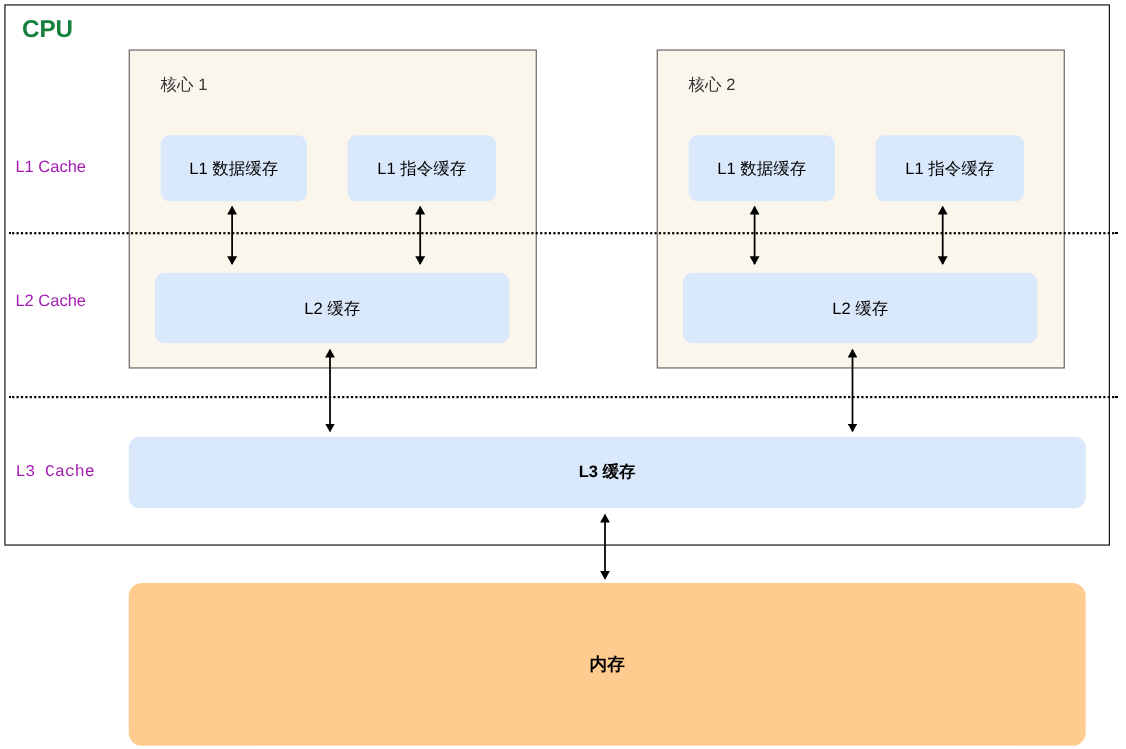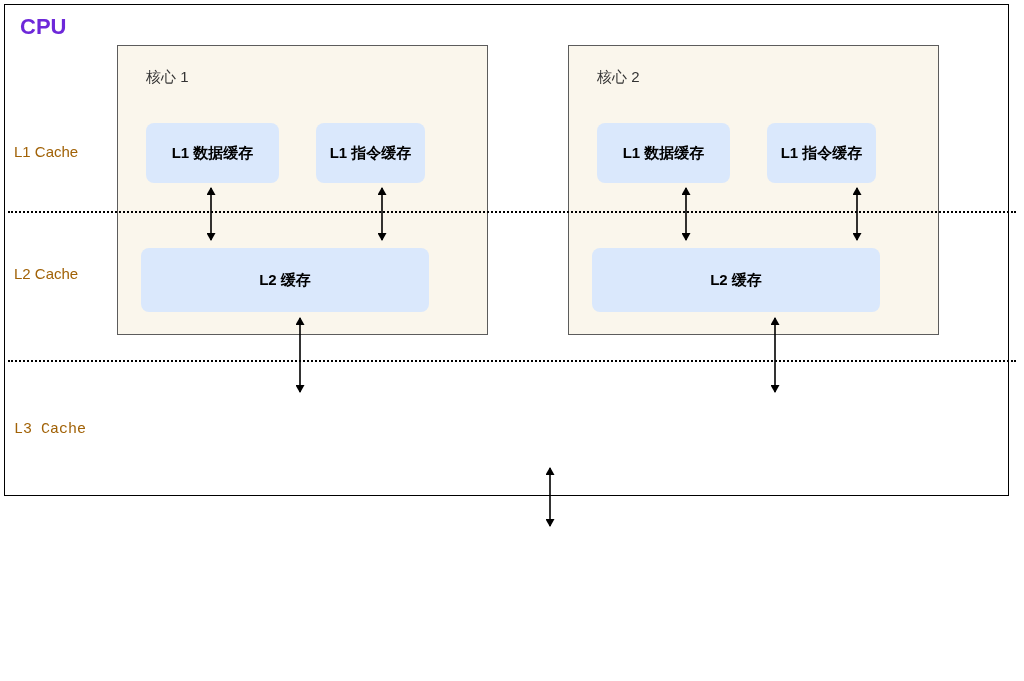--- a/index.html
+++ b/index.html
@@ -21,65 +21,65 @@
     width: 1005px; height: 492px;
     border: 1px solid #000000;
     background: #ffffff;
     box-sizing: border-box;
   }
   .cpu-label {
     position: absolute;
     left: 20px; top: 14px;
     font-size: 22px;
     font-weight: bold;
-    color: #6d28d9;
+    color: #15803d;
   }
   .level-label {
     position: absolute;
     left: 14px;
     font-size: 15px;
-    color: #a16207;
+    color: #a21caf;
     white-space: nowrap;
   }
   .level-l1 { top: 143px; }
   .level-l2 { top: 265px; }
   .level-l3 { top: 421px; font-family: Liberation Mono, monospace; }
 
   .core-box {
     position: absolute;
     top: 45px;
     width: 371px; height: 290px;
     background: #faf6ec;
     border: 1px solid #5c5c5c;
     box-sizing: border-box;
   }
   .core-1 { left: 117px; }
-  .core-2 { left: 568px; }
+  .core-2 { left: 597px; }
   .core-title {
     position: absolute;
     left: 28px; top: 22px;
     font-size: 15px;
     color: #333333;
   }
   .cache-box {
     position: absolute;
     background: #dae8fc;
     border-radius: 8px;
     display: flex;
     align-items: center;
     justify-content: center;
     font-size: 15px;
-    font-weight: bold;
+    font-weight: normal;
     color: #000000;
     box-sizing: border-box;
     text-align: center;
   }
   .l1-data  { left: 28px;  top: 77px; width: 133px; height: 60px; }
-  .l1-instr { left: 198px; top: 77px; width: 109px; height: 60px; }
-  .l2-box   { left: 23px;  top: 202px; width: 288px; height: 64px; }
+  .l1-instr { left: 198px; top: 77px; width: 135px; height: 60px; }
+  .l2-box   { left: 23px;  top: 202px; width: 322px; height: 64px; }
 
   .l3-box {
     position: absolute;
     left: 117px; top: 397px;
     width: 870px; height: 65px;
     background: #dae8fc;
     border-radius: 10px;
     display: flex;
     align-items: center;
     justify-content: center;
@@ -139,21 +139,23 @@
   <div class="core-box core-2">
     <div class="core-title">核心 2</div>
     <div class="cache-box l1-data">L1 数据缓存</div>
     <div class="cache-box l1-instr">L1 指令缓存</div>
     <div class="cache-box l2-box">L2 缓存</div>
   </div>
 
   <div class="dotted-line dotted-1"></div>
   <div class="dotted-line dotted-2"></div>
 
+  <div class="l3-box">L3 缓存</div>
 
+  <div class="memory-box">内存</div>
 
   <svg class="arrow-layer" width="1024" height="681" viewBox="0 0 1024 681" xmlns="http://www.w3.org/2000/svg">
     <defs>
       <marker id="arrEnd" markerWidth="9" markerHeight="9" refX="7" refY="4.5" orient="auto" markerUnits="userSpaceOnUse">
         <path d="M0,0 L8,4.5 L0,9 z" fill="#000000"></path>
       </marker>
       <marker id="arrStart" markerWidth="9" markerHeight="9" refX="2" refY="4.5" orient="auto" markerUnits="userSpaceOnUse">
         <path d="M9,0 L1,4.5 L9,9 z" fill="#000000"></path>
       </marker>
     </defs>

